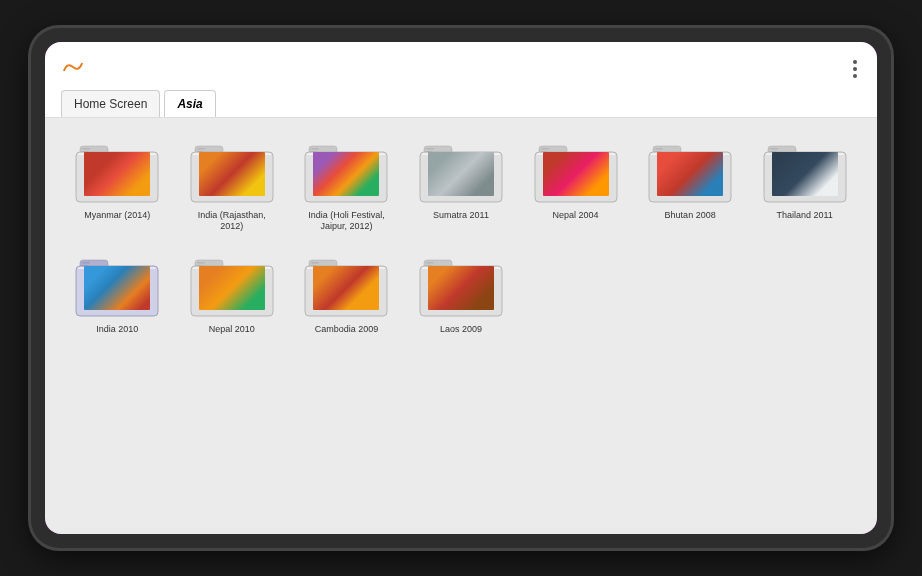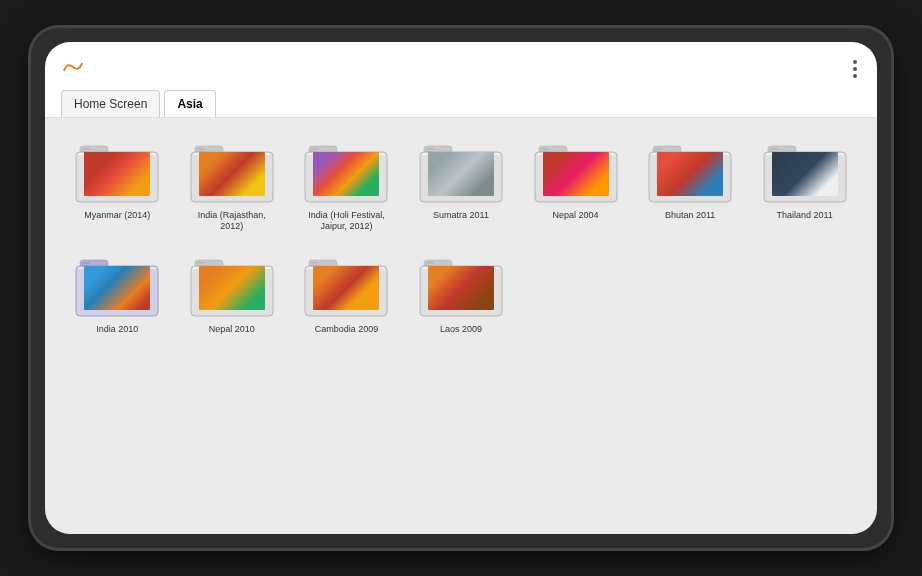--- a/index.html
+++ b/index.html
@@ -20,21 +20,21 @@
       padding: 14px;
       box-shadow: 0 0 0 3px #444, 0 8px 32px rgba(0,0,0,0.7);
       display: flex;
       align-items: center;
       justify-content: center;
     }
     .screen {
       width: 100%;
       height: 100%;
       background: #a21caf;
-      border-radius: 25px;
+      border-radius: 16px;
       overflow: hidden;
       display: flex;
       flex-direction: column;
     }
     .header {
       background: #ffffff;
       padding: 10px 16px 0 16px;
       border-bottom: 1px solid #ddd;
       position: relative;
     }
@@ -104,20 +104,21 @@
       border: 1px solid #ccc;
       border-bottom: none;
       border-radius: 4px 4px 0 0;
       cursor: pointer;
       white-space: nowrap;
     }
     .nav-tab.active {
       background: #fff;
       font-weight: 600;
       color: #000;
+      font-style: italic;
     }
     .content {
       flex: 1;
       overflow-y: auto;
       padding: 16px 20px;
       background: #ebebeb;
     }
     .folders-grid {
       display: grid;
       grid-template-columns: repeat(7, 1fr);
@@ -296,21 +297,21 @@
 
     <rect x="10" y="14" width="8" height="1.5" rx="1" fill="#aaaaaa" opacity="0.6"></rect>
     <rect x="10" y="17" width="6" height="1.5" rx="1" fill="#aaaaaa" opacity="0.6"></rect>
 
     <rect x="4" y="18" width="82" height="50" rx="4" fill="#e0e0e0" stroke="#aaaaaa" stroke-width="0.8"></rect>
 
     <rect x="6" y="19" width="78" height="2" rx="1" fill="white" opacity="0.5"></rect>
   </svg><div class="folder-thumb">
                 <div class="folder-thumb-img thumb-bhutan"></div>
               </div></div>
-            <div class="folder-label">Bhutan 2011</div>
+            <div class="folder-label">Bhutan 2008</div>
           </div>
           <div class="folder-item">
             <div class="folder-icon"><svg viewBox="0 0 90 72" xmlns="http://www.w3.org/2000/svg">
 
     <rect x="8" y="12" width="28" height="8" rx="3" fill="#c8c8c8" stroke="#aaaaaa" stroke-width="0.5"></rect>
 
     <rect x="10" y="14" width="8" height="1.5" rx="1" fill="#aaaaaa" opacity="0.6"></rect>
     <rect x="10" y="17" width="6" height="1.5" rx="1" fill="#aaaaaa" opacity="0.6"></rect>
 
     <rect x="4" y="18" width="82" height="50" rx="4" fill="#e0e0e0" stroke="#aaaaaa" stroke-width="0.8"></rect>

